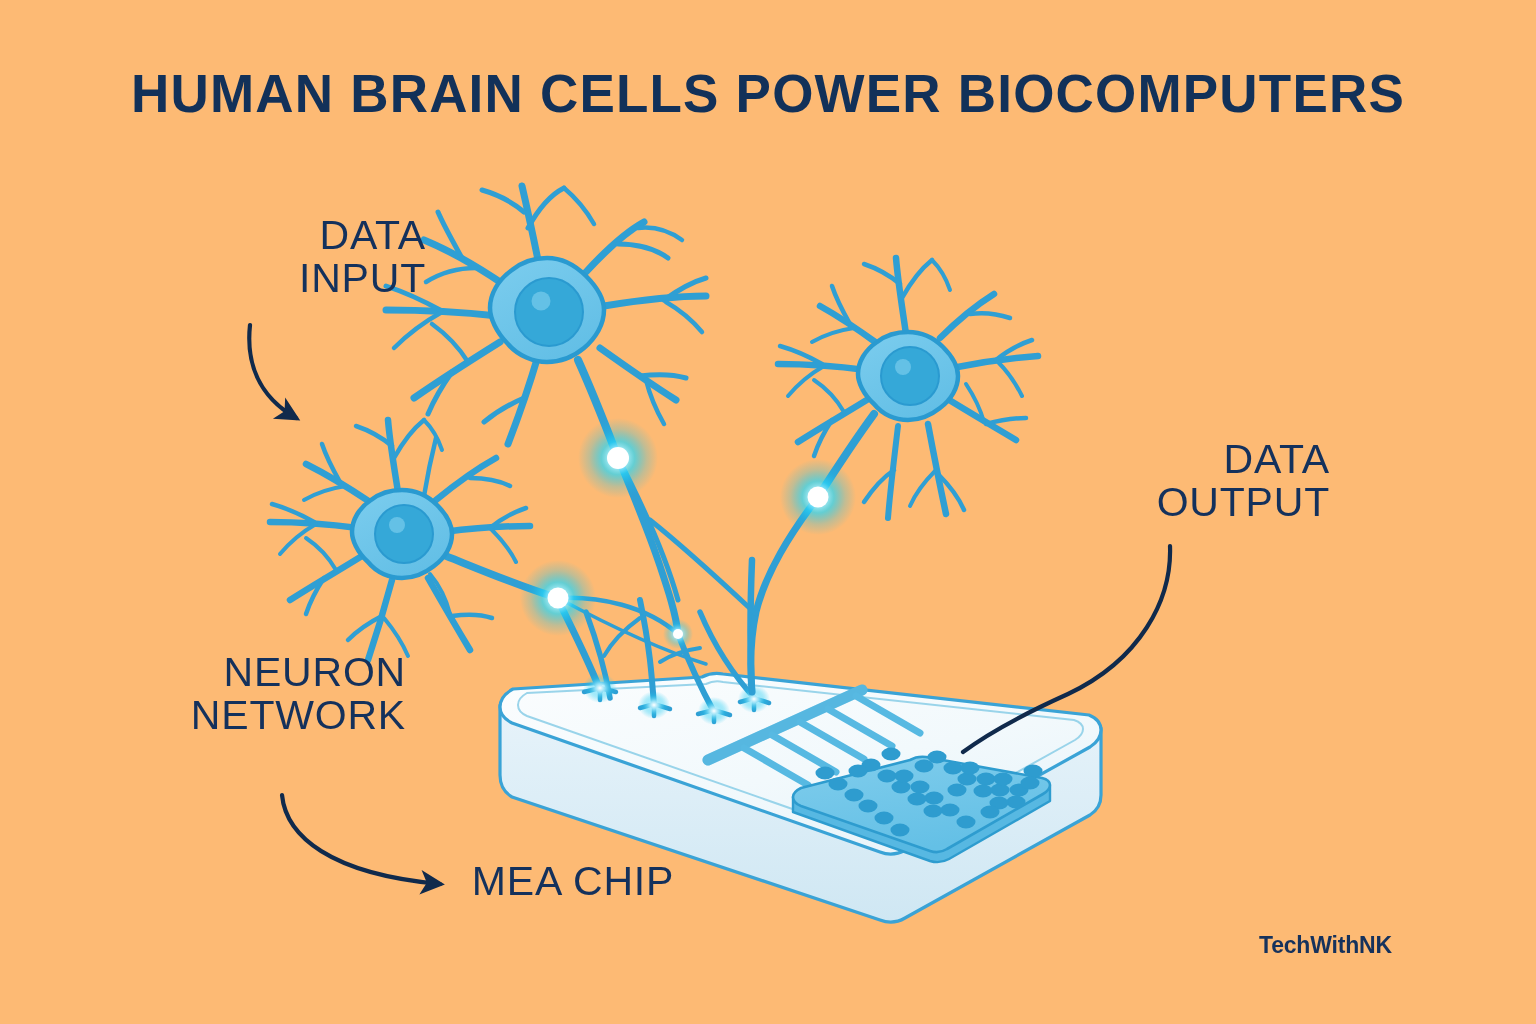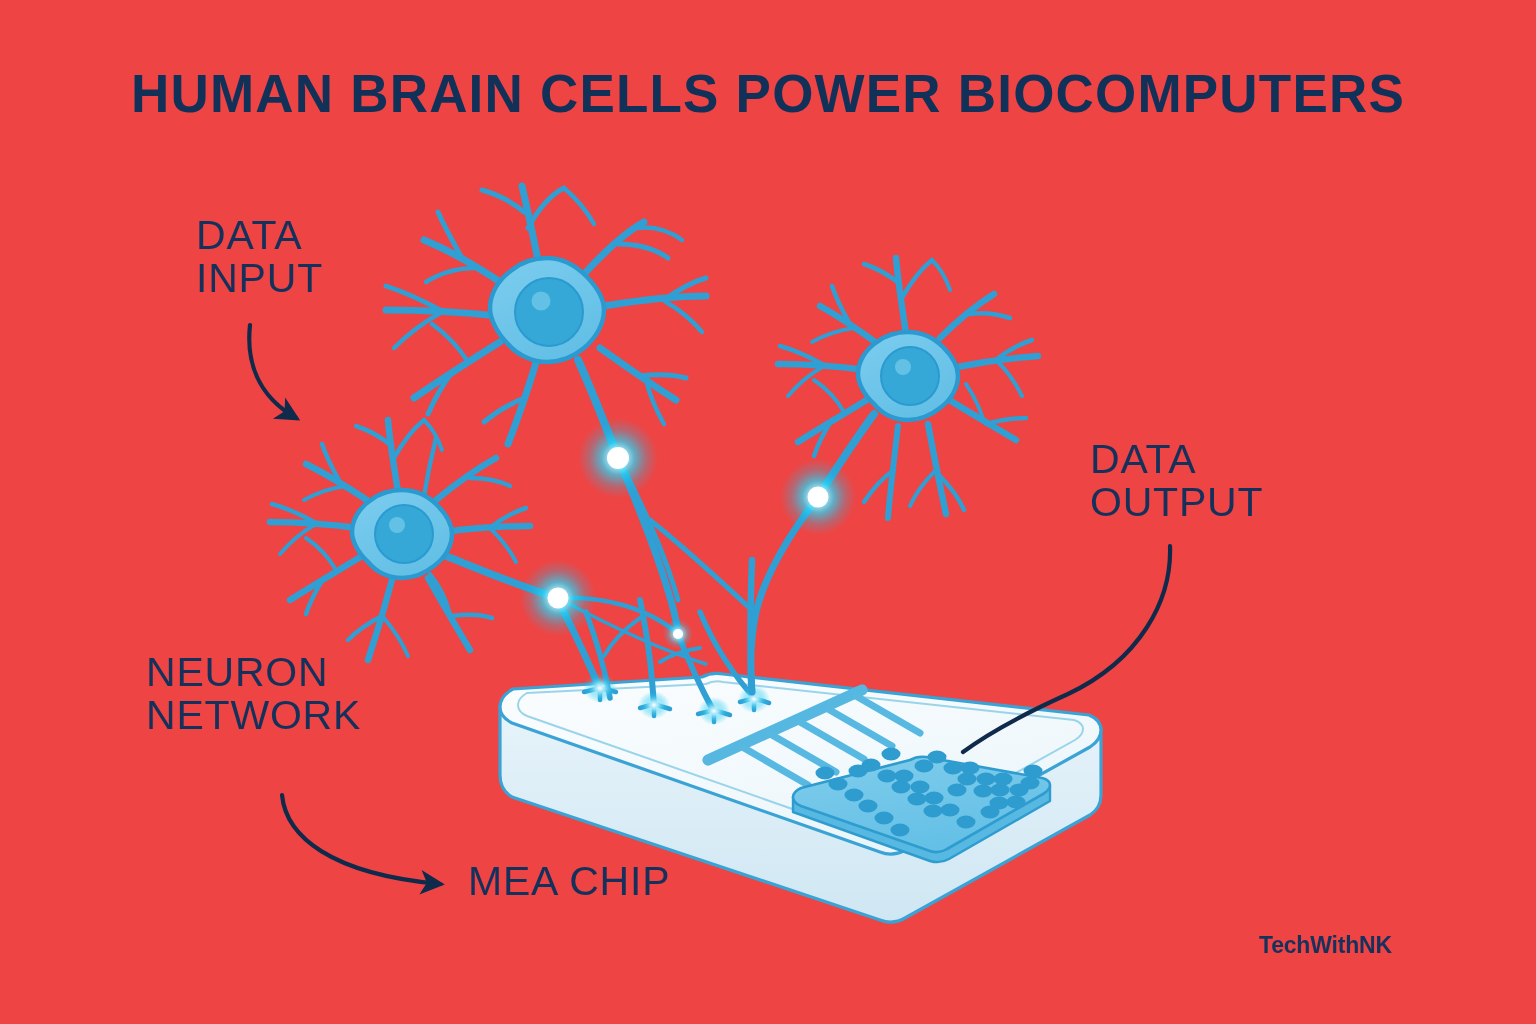--- a/index.html
+++ b/index.html
@@ -4,21 +4,21 @@
 <style>
   html, body {
     margin: 0;
     padding: 0;
     background: #ffffff;
   }
   #canvas {
     position: relative;
     width: 1536px;
     height: 1024px;
-    background: #ef4444;
+    background: #fdba74;
     overflow: hidden;
     font-family: "Liberation Sans", sans-serif;
   }
   #artwork {
     position: absolute;
     left: 0; top: 0;
     width: 1536px;
     height: 1024px;
   }
   .txt {
@@ -34,27 +34,27 @@
     transform: translateX(-50%);
     top: 66px;
     font-size: 53px;
     font-weight: bold;
     letter-spacing: 1.2px;
     color: #123159;
   }
   .callout-label {
     font-size: 41px;
     font-weight: 400;
-    text-align: left;
+    text-align: right;
     letter-spacing: 0.8px;
   }
   #label-data-input  { left: 196px; top: 214px; width: 230px; }
   #label-data-output { left: 1090px; top: 438px; width: 240px; }
   #label-neuron-network { left: 146px; top: 651px; width: 260px; }
-  #label-mea-chip { left: 468px; top: 860px; width: 250px; text-align: left; }
+  #label-mea-chip { left: 448px; top: 860px; width: 250px; text-align: center; }
   #watermark {
     left: 1259px;
     top: 933px;
     font-size: 23px;
     font-weight: bold;
     letter-spacing: -0.2px;
     color: #16325c;
   }
 </style>
 </head>

